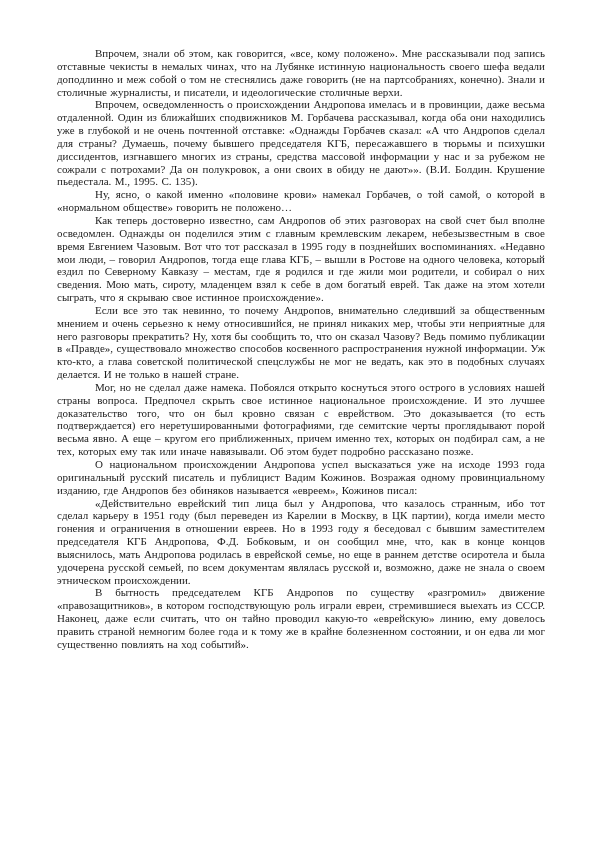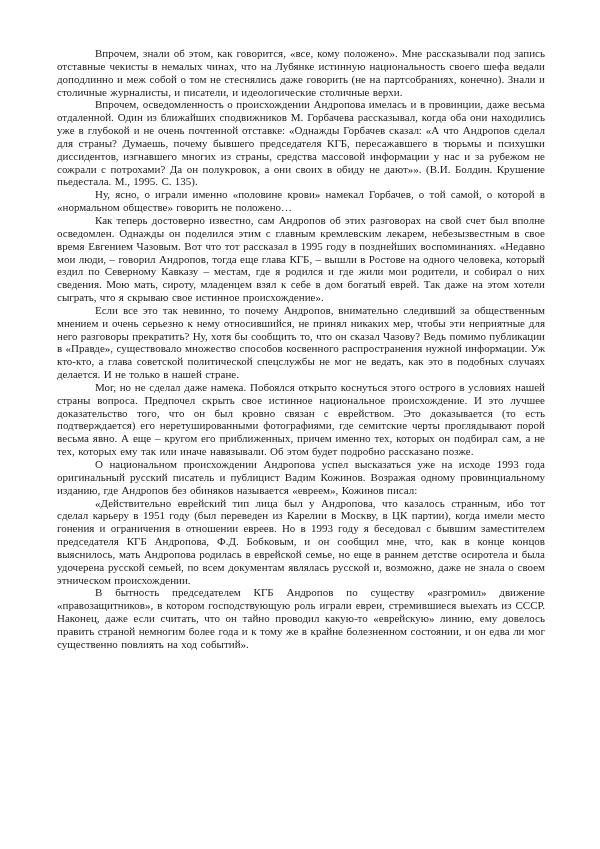--- a/index.html
+++ b/index.html
@@ -30,21 +30,21 @@
     word-spacing: 0.6px;
   }
 </style>
 </head>
 <body>
 
 <div class="page">
   <div class="text-body" id="text-body">
       <p class="para">Впрочем, знали об этом, как говорится, «все, кому положено». Мне рассказывали под запись отставные чекисты в немалых чинах, что на Лубянке истинную национальность своего шефа ведали доподлинно и меж собой о том не стеснялись даже говорить (не на партсобраниях, конечно). Знали и столичные журналисты, и писатели, и идеологические столичные верхи.</p>
       <p class="para">Впрочем, осведомленность о происхождении Андропова имелась и в провинции, даже весьма отдаленной. Один из ближайших сподвижников М. Горбачева рассказывал, когда оба они находились уже в глубокой и не очень почтенной отставке: «Однажды Горбачев сказал: «А что Андропов сделал для страны? Думаешь, почему бывшего председателя КГБ, пересажавшего в тюрьмы и психушки диссидентов, изгнавшего многих из страны, средства массовой информации у нас и за рубежом не сожрали с потрохами? Да он полукровок, а они своих в обиду не дают»». (В.И. Болдин. Крушение пьедестала. М., 1995. С. 135).</p>
-      <p class="para">Ну, ясно, о играли именно «половине крови» намекал Горбачев, о той самой, о которой в «нормальном обществе» говорить не положено…</p>
+      <p class="para">Ну, ясно, о какой именно «половине крови» намекал Горбачев, о той самой, о которой в «нормальном обществе» говорить не положено…</p>
       <p class="para">Как теперь достоверно известно, сам Андропов об этих разговорах на свой счет был вполне осведомлен. Однажды он поделился этим с главным кремлевским лекарем, небезызвестным в свое время Евгением Чазовым. Вот что тот рассказал в 1995 году в позднейших воспоминаниях. «Недавно мои люди, – говорил Андропов, тогда еще глава КГБ, – вышли в Ростове на одного человека, который ездил по Северному Кавказу – местам, где я родился и где жили мои родители, и собирал о них сведения. Мою мать, сироту, младенцем взял к себе в дом богатый еврей. Так даже на этом хотели сыграть, что я скрываю свое истинное происхождение».</p>
       <p class="para">Если все это так невинно, то почему Андропов, внимательно следивший за общественным мнением и очень серьезно к нему относившийся, не принял никаких мер, чтобы эти неприятные для него разговоры прекратить? Ну, хотя бы сообщить то, что он сказал Чазову? Ведь помимо публикации в «Правде», существовало множество способов косвенного распространения нужной информации. Уж кто-кто, а глава советской политической спецслужбы не мог не ведать, как это в подобных случаях делается. И не только в нашей стране.</p>
       <p class="para">Мог, но не сделал даже намека. Побоялся открыто коснуться этого острого в условиях нашей страны вопроса. Предпочел скрыть свое истинное национальное происхождение. И это лучшее доказательство того, что он был кровно связан с еврейством. Это доказывается (то есть подтверждается) его неретушированными фотографиями, где семитские черты проглядывают порой весьма явно. А еще – кругом его приближенных, причем именно тех, которых он подбирал сам, а не тех, которых ему так или иначе навязывали. Об этом будет подробно рассказано позже.</p>
       <p class="para">О национальном происхождении Андропова успел высказаться уже на исходе 1993 года оригинальный русский писатель и публицист Вадим Кожинов. Возражая одному провинциальному изданию, где Андропов без обиняков называется «евреем», Кожинов писал:</p>
       <p class="para">«Действительно еврейский тип лица был у Андропова, что казалось странным, ибо тот сделал карьеру в 1951 году (был переведен из Карелии в Москву, в ЦК партии), когда имели место гонения и ограничения в отношении евреев. Но в 1993 году я беседовал с бывшим заместителем председателя КГБ Андропова, Ф.Д. Бобковым, и он сообщил мне, что, как в конце концов выяснилось, мать Андропова родилась в еврейской семье, но еще в раннем детстве осиротела и была удочерена русской семьей, по всем документам являлась русской и, возможно, даже не знала о своем этническом происхождении.</p>
       <p class="para">В бытность председателем КГБ Андропов по существу «разгромил» движение «правозащитников», в котором господствующую роль играли евреи, стремившиеся выехать из СССР. Наконец, даже если считать, что он тайно проводил какую-то «еврейскую» линию, ему довелось править страной немногим более года и к тому же в крайне болезненном состоянии, и он едва ли мог существенно повлиять на ход событий».</p>
     </div>
 </div>
 
 </body></html>

